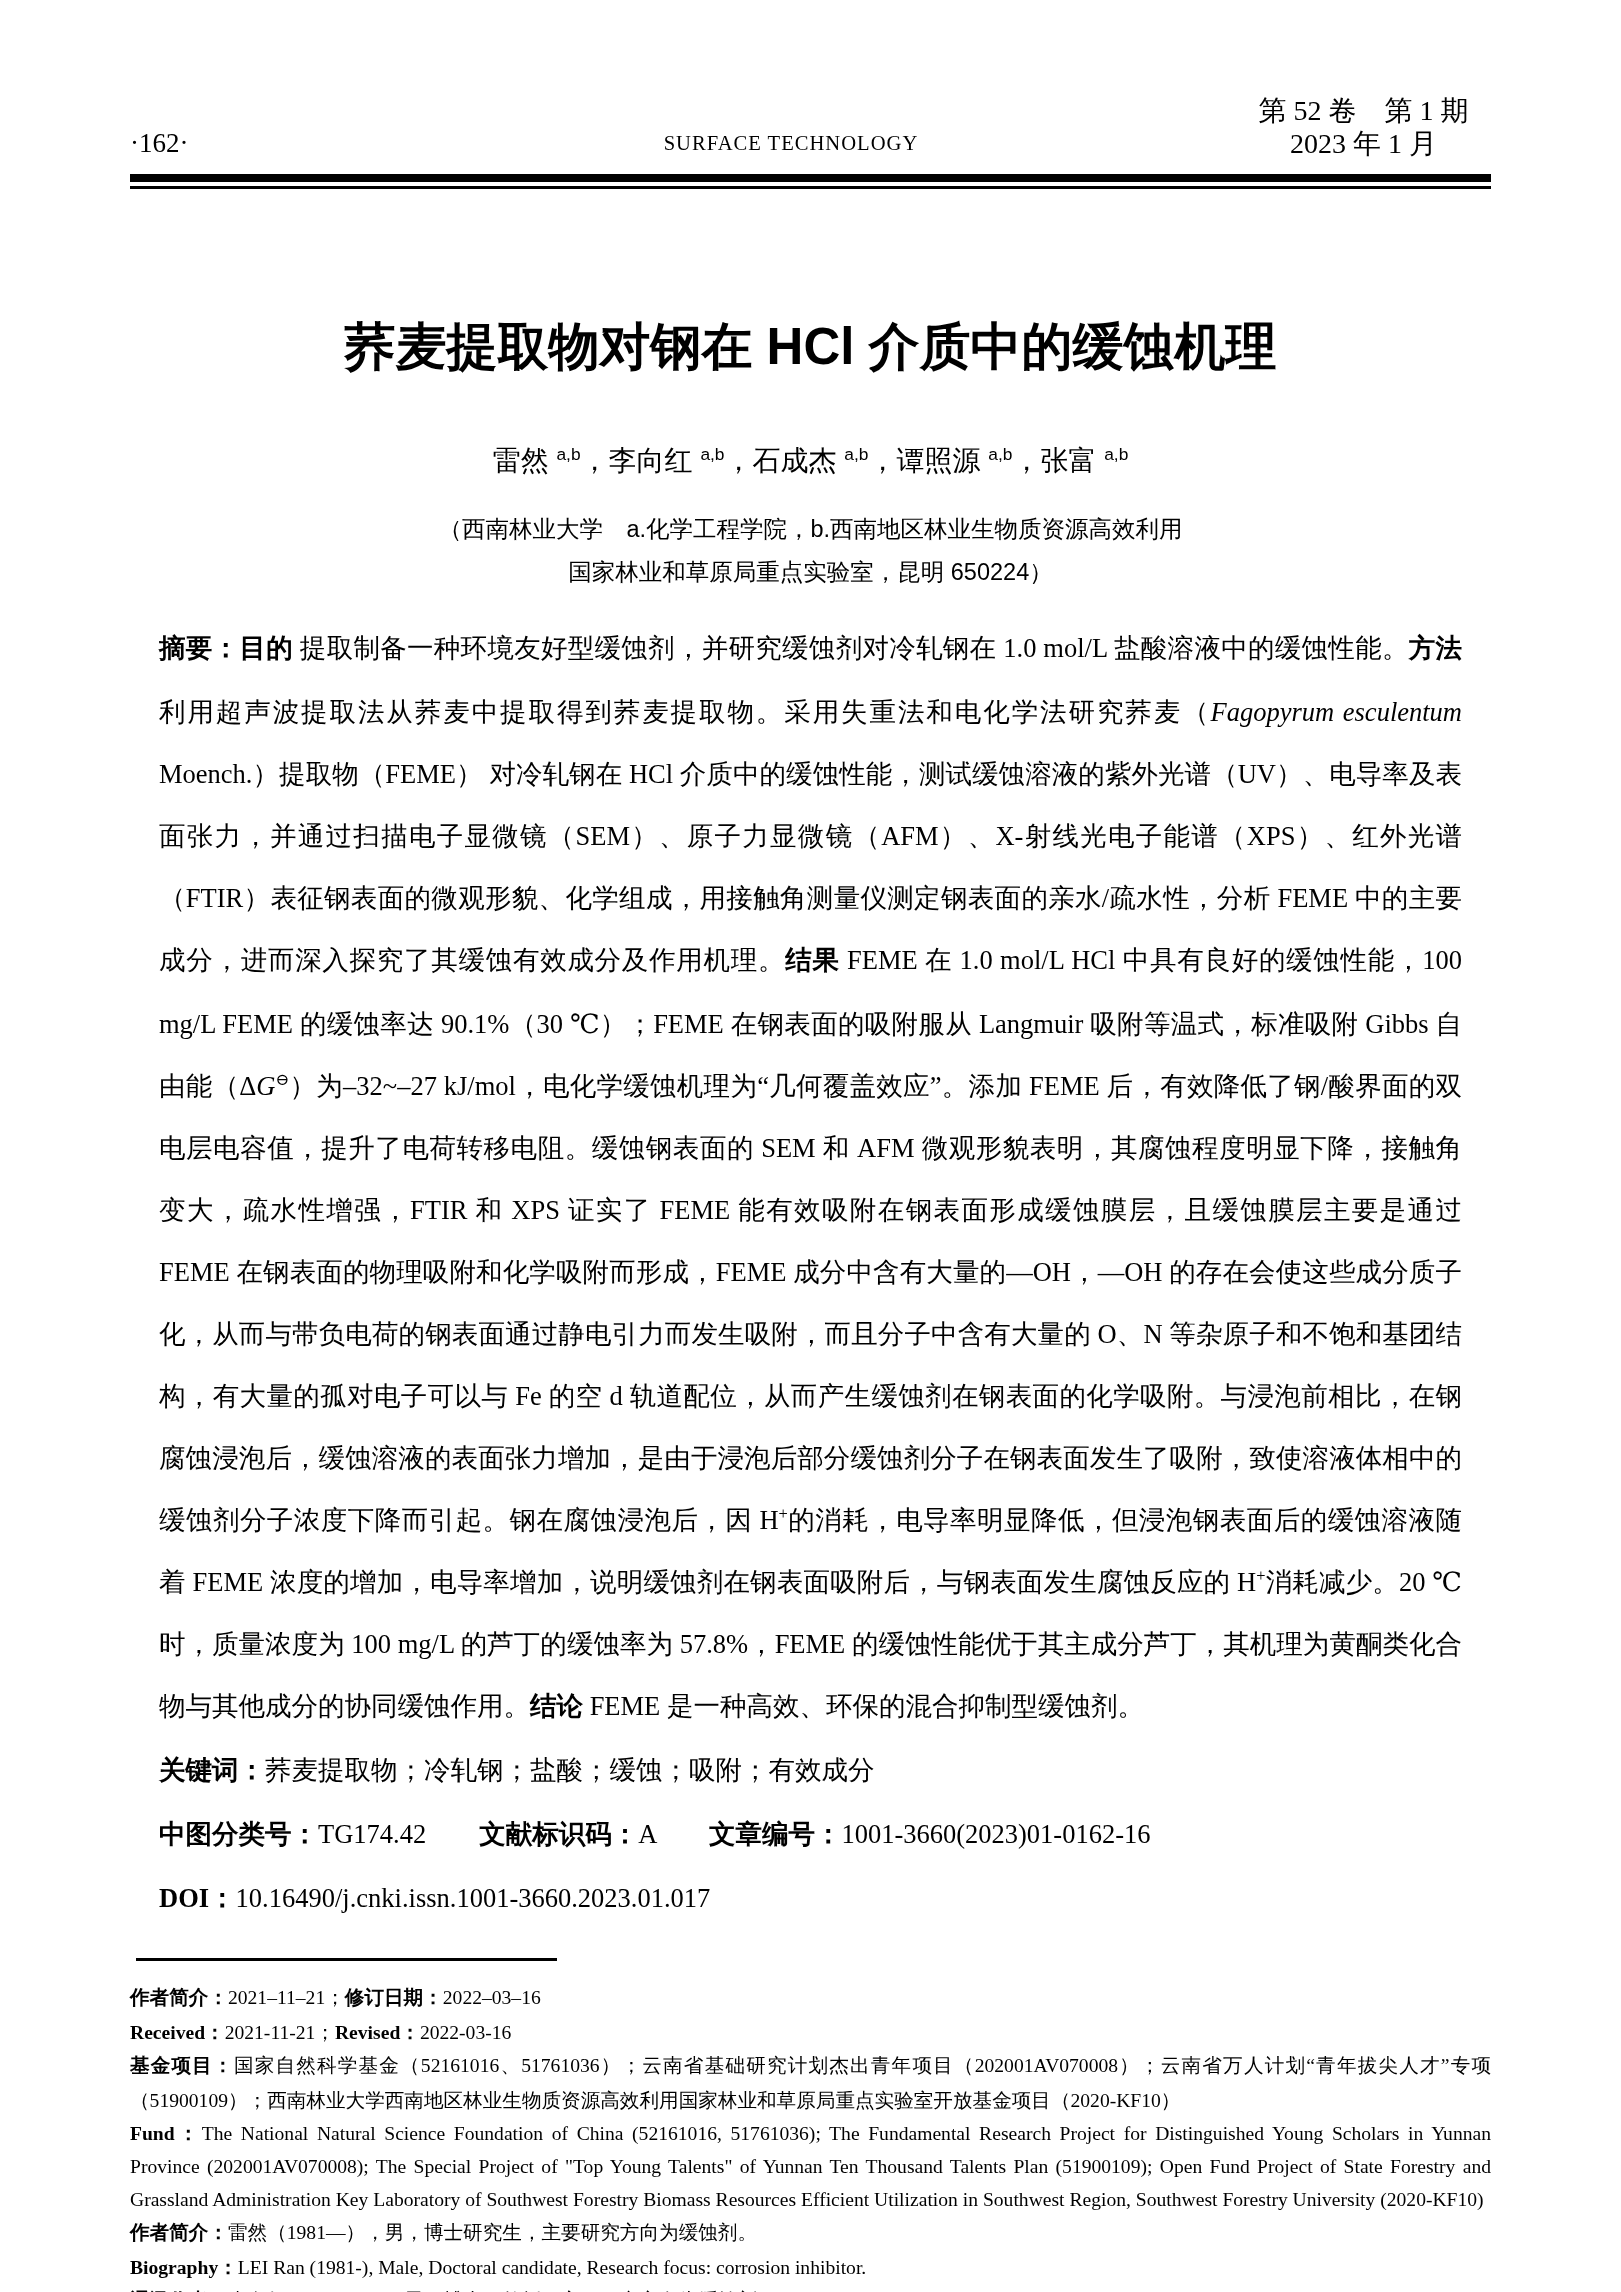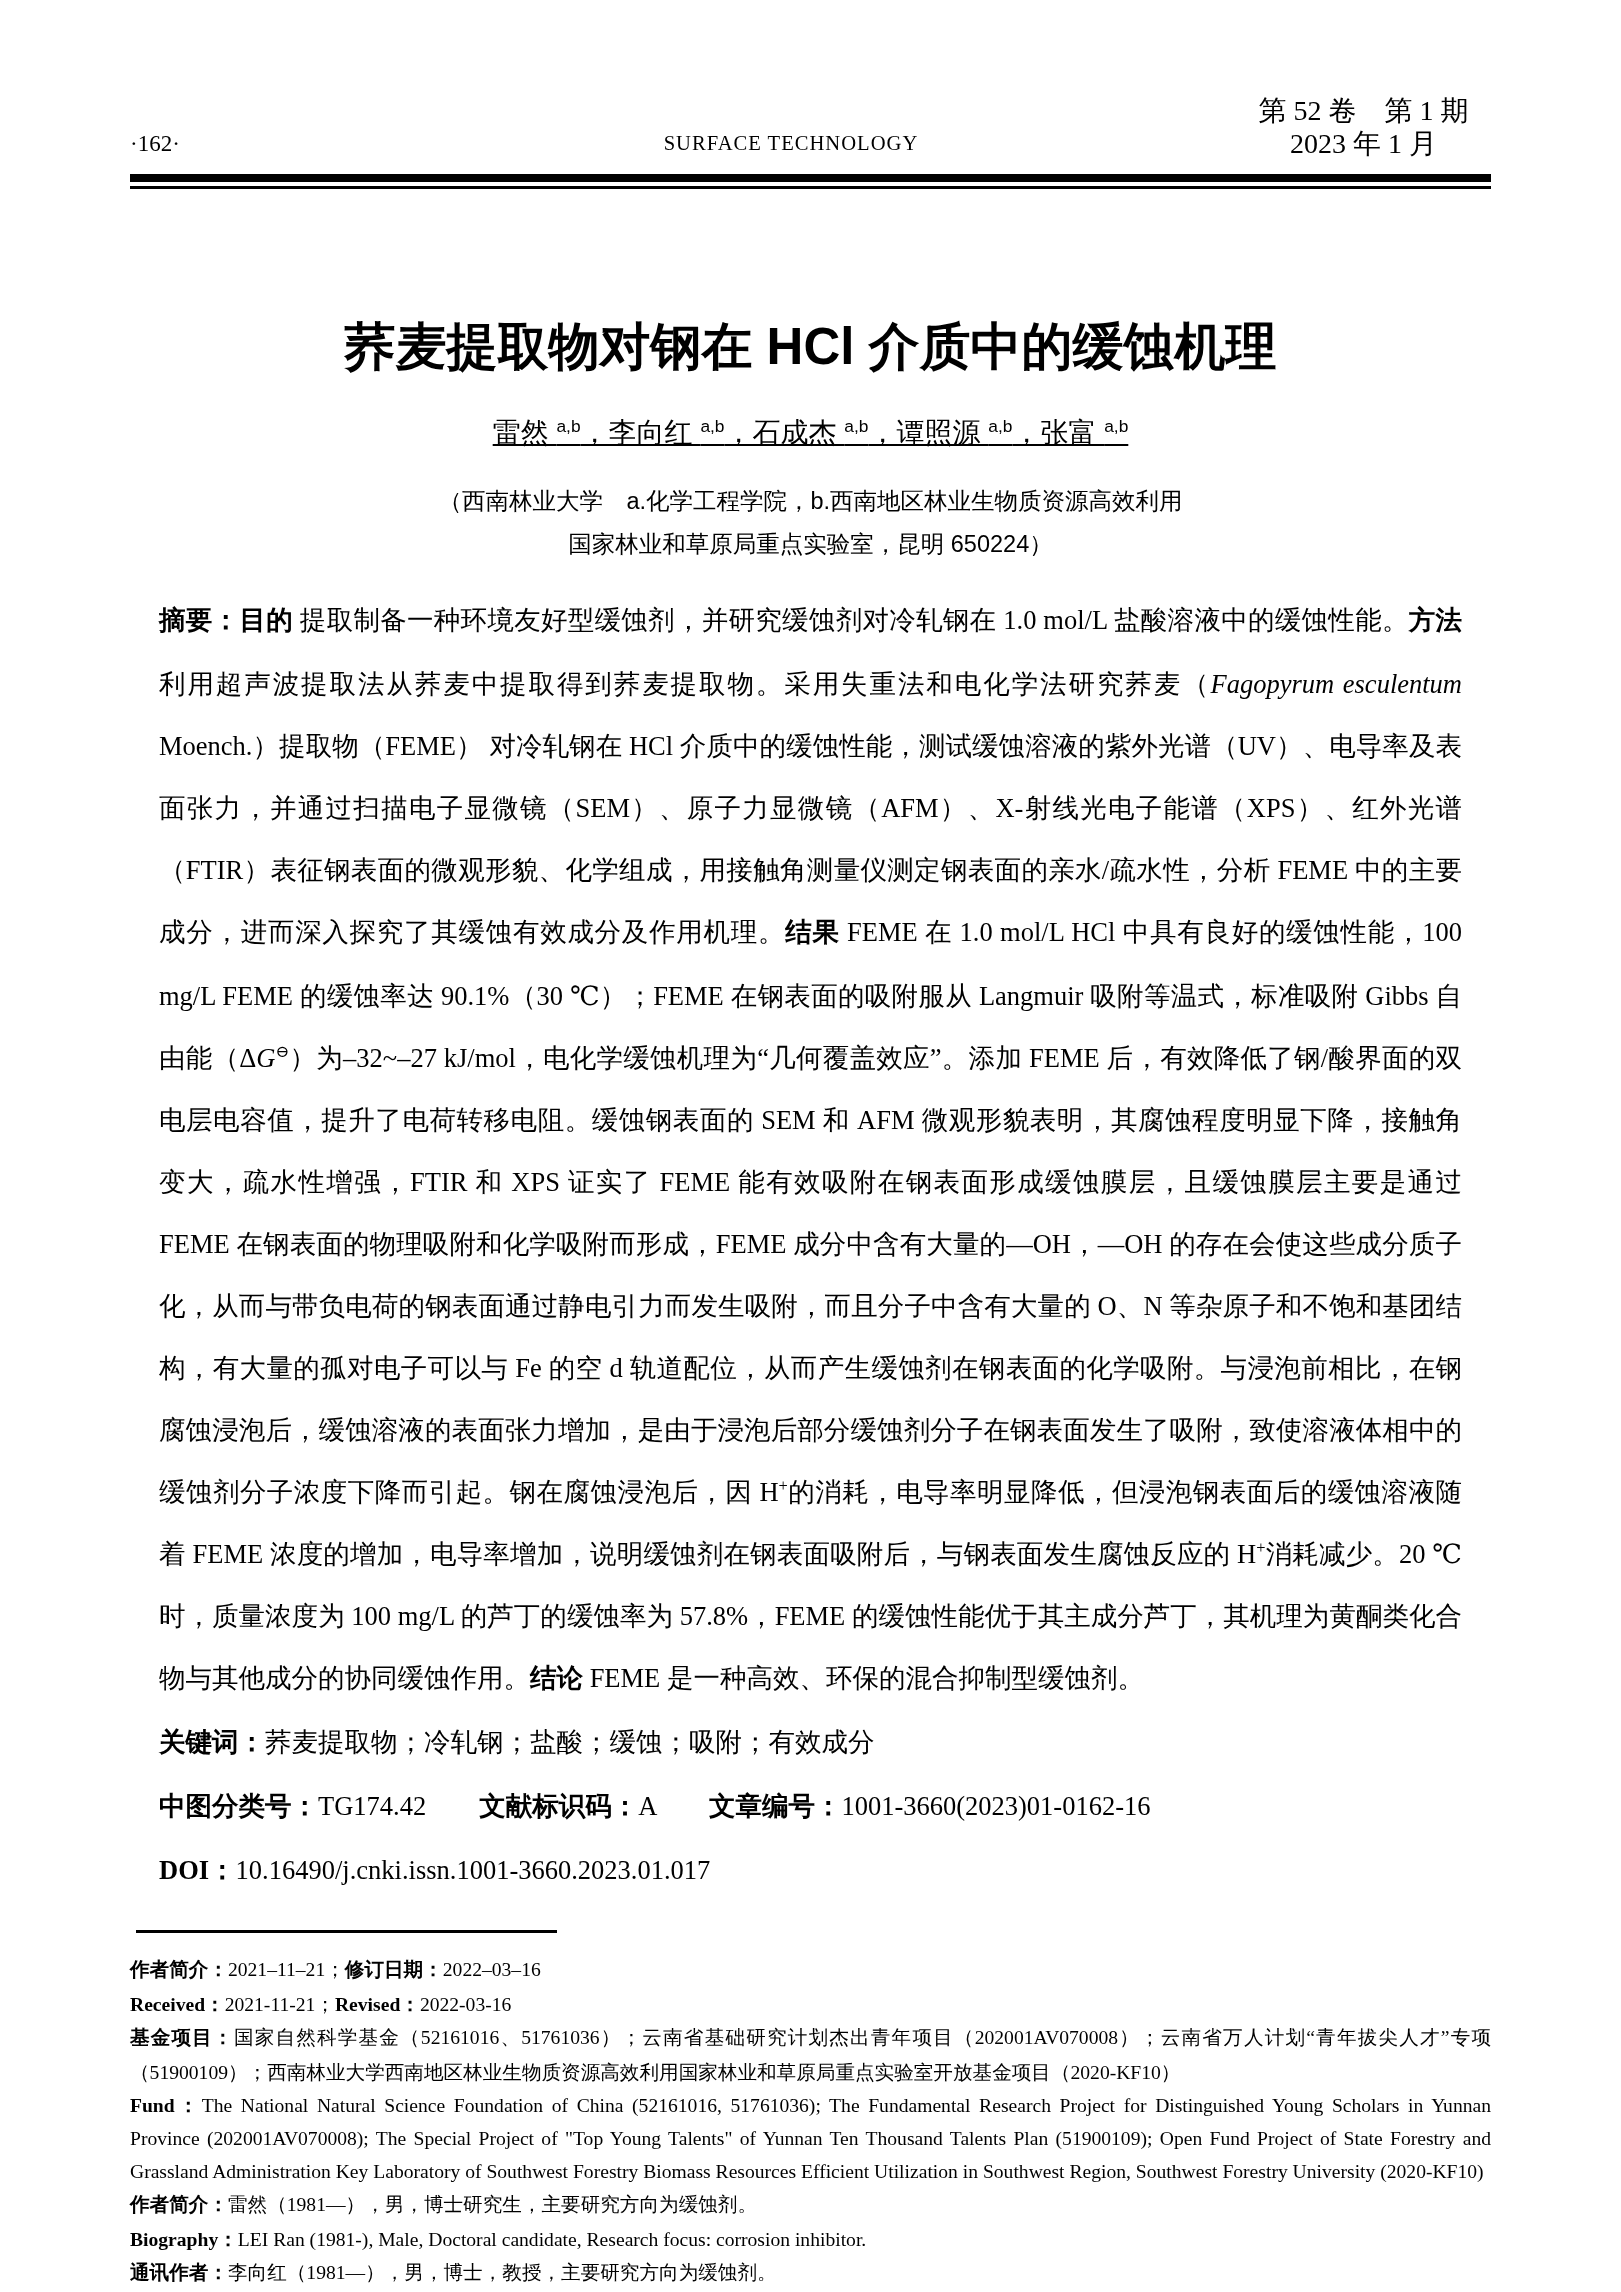--- a/index.html
+++ b/index.html
@@ -9,41 +9,41 @@
     margin:0 auto;
     background:#ffffff;
     overflow:hidden;
     color:#000;
     font-family:"Liberation Serif","DejaVu Serif",serif;
   }
   .inner{padding:94px 130px 0 130px;}
 
   
   .jheader{display:flex;align-items:flex-end;}
-  .jh-left{width:216px;font-size:23px;line-height:33px;}
+  .jh-left{width:216px;font-size:27px;line-height:33px;}
   .jh-center{flex:1;text-align:center;}
   .jh-cn{font-size:23.5px;line-height:35px;letter-spacing:2.9px;}
   .jh-en{font-size:20.6px;line-height:33px;letter-spacing:1px;}
   .jh-right{width:255px;text-align:center;font-size:28px;line-height:33px;}
   .rule-thick{margin-top:13.7px;height:8.8px;background:#000;}
   .rule-thin{margin-top:3.9px;height:2.9px;background:#000;}
 
   
   .title{
     margin:122px 0 16px 0;
     text-align:center;
     font-family:"Liberation Sans","DejaVu Sans",sans-serif;
     font-weight:700;
     font-size:51px;line-height:71px;
   }
   .authors{
-    margin-top:29px;
+    margin-top:57px;
     text-align:center;
     font-family:"Liberation Sans","DejaVu Sans",sans-serif;
-    font-size:28px;line-height:43px;text-decoration:underline;
+    font-size:28px;line-height:43px;
   }
   .affil{
     margin-top:25.5px;
     text-align:center;
     font-family:"Liberation Sans","DejaVu Sans",sans-serif;
     font-size:23.5px;line-height:43px;
   }
 
   
   .abs-wrap{margin:23.5px 29px 0 29px;}

